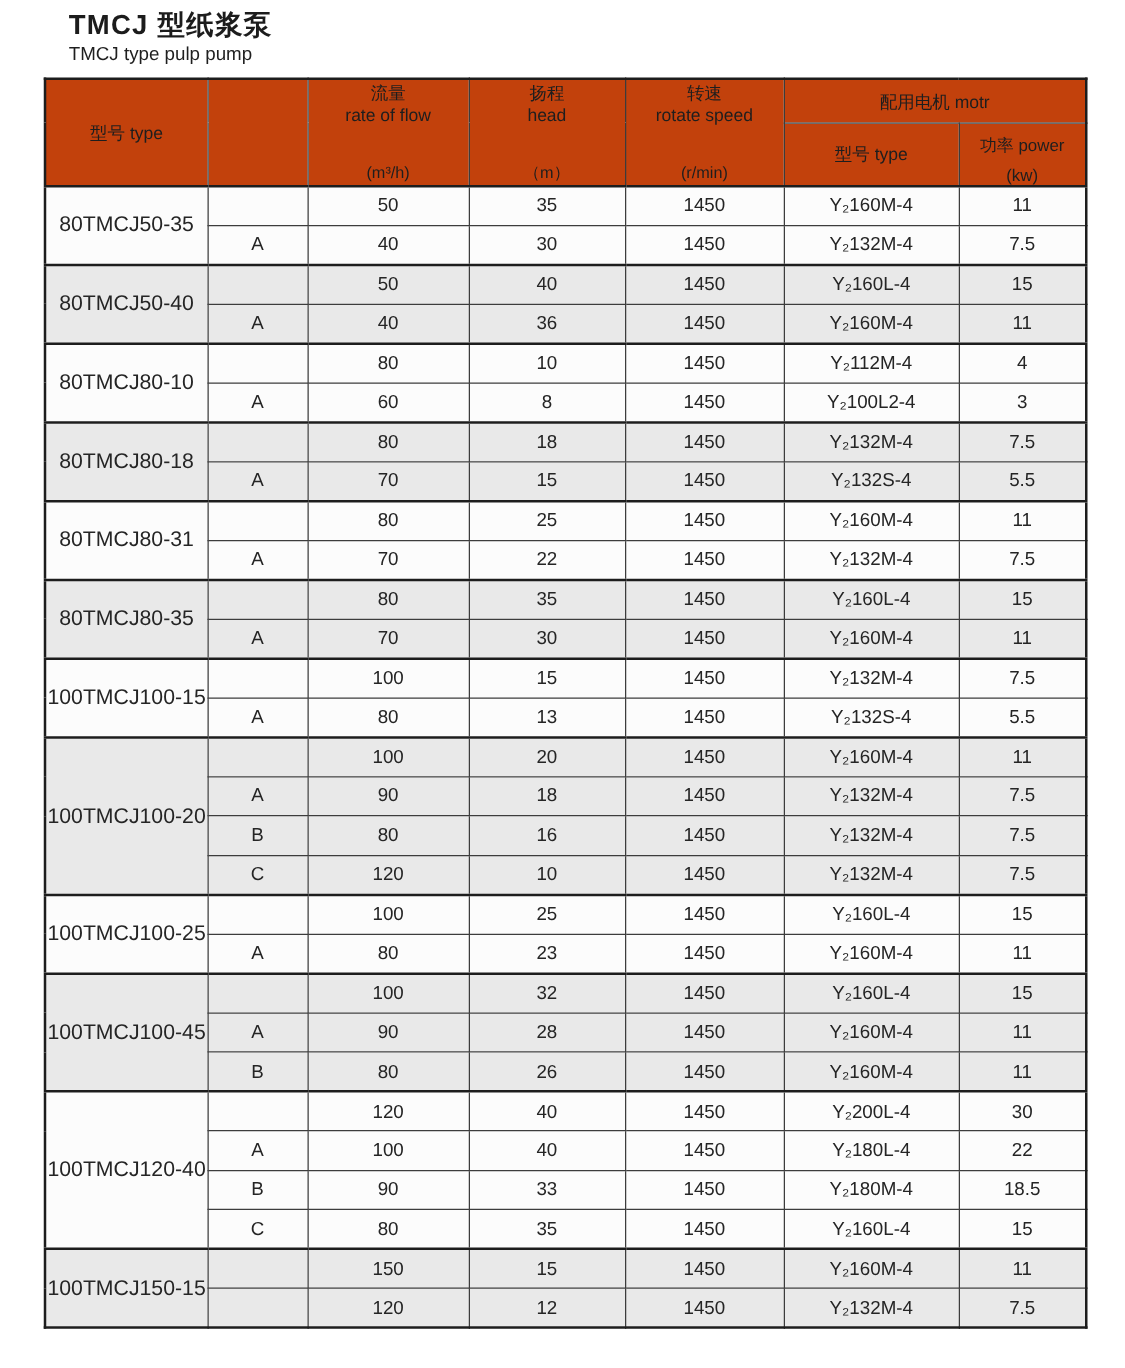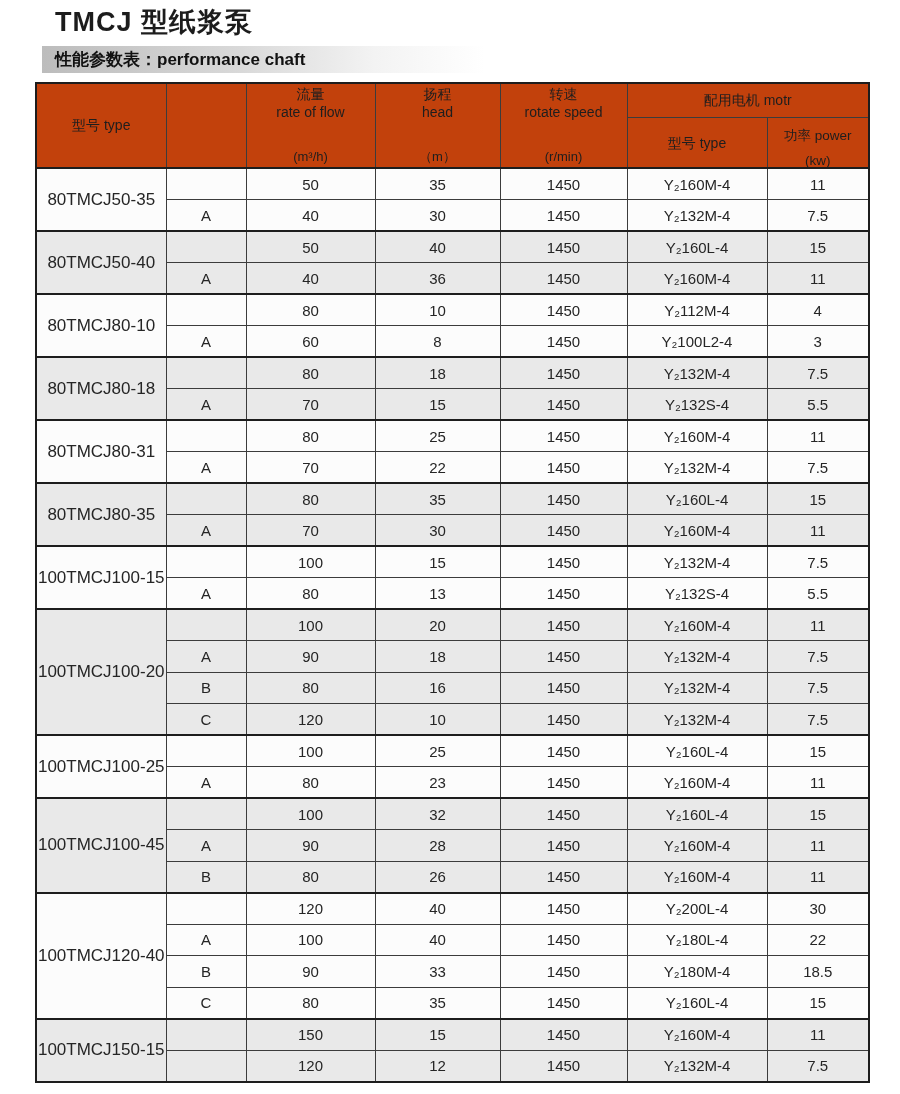--- a/index.html
+++ b/index.html
@@ -12,21 +12,21 @@
   .page {
     position: relative;
     width: 900px;
     height: 1094px;
     background: #ffffff;
     overflow: hidden;
   }
   .title {
     margin: 0;
     padding: 8px 0 0 55px;
-    font-size: 27px;
+    font-size: 22px;
     font-weight: bold;
     color: #1c1c1c;
     letter-spacing: 1px;
     line-height: 1.1;
   }
   .subtitle {
     margin: 3px 0 0 55px;
     font-size: 15px;
     color: #1f1f1f;
     line-height: 1.2;
@@ -73,21 +73,21 @@
   .perf td.plain { background: #fcfcfc; }
   .unit-line { font-size: 13px; margin-top: 28px; }
   .kw-line { line-height: 1.0; font-size: 13.5px; margin-top: 11px; }
 </style>
 </head>
 <body>
 
 <div class="page">
 
   <h1 class="title">TMCJ 型纸浆泵</h1>
-  <div class="banner">性能参数表：performance chaft</div>
+  <div class="subtitle">TMCJ type pulp pump</div>
 
   <table class="perf">
     <colgroup>
       <col style="width:130px">
       <col style="width:80px">
       <col style="width:129px">
       <col style="width:125px">
       <col style="width:127px">
       <col style="width:140px">
       <col style="width:102px">

